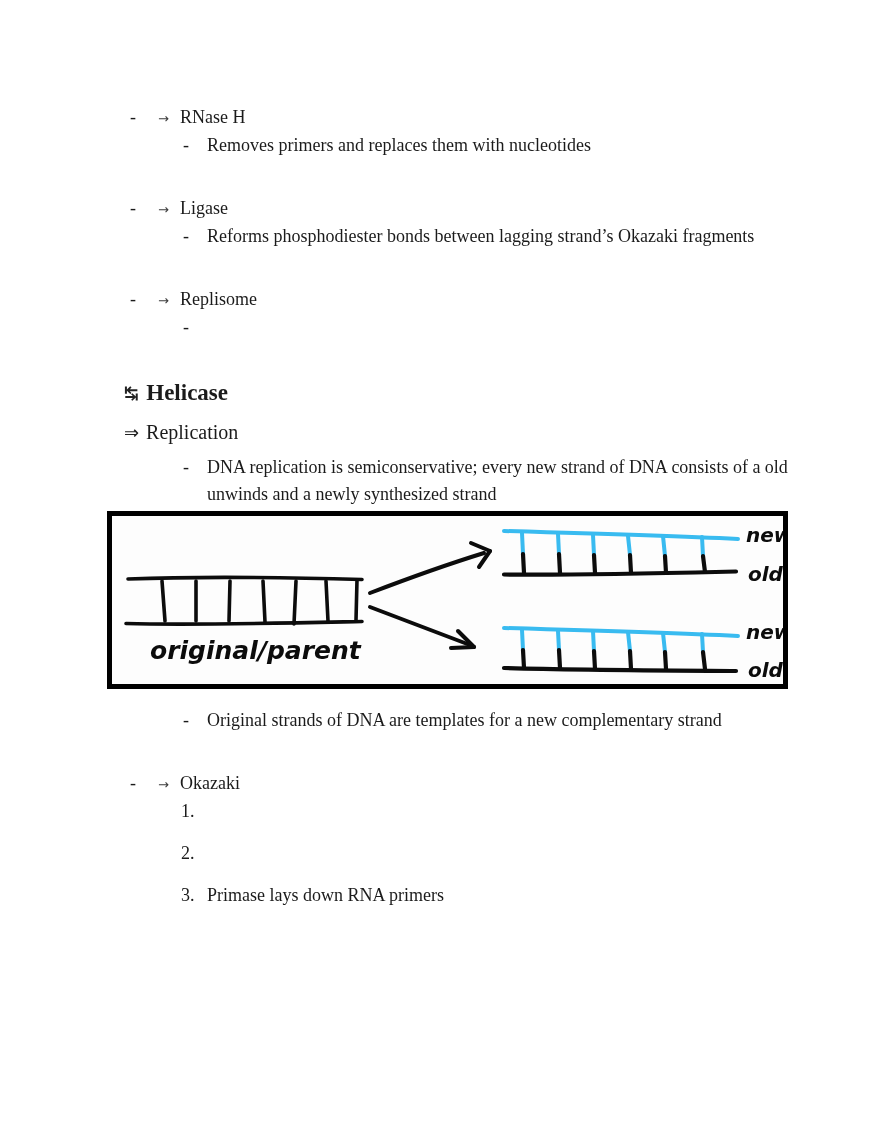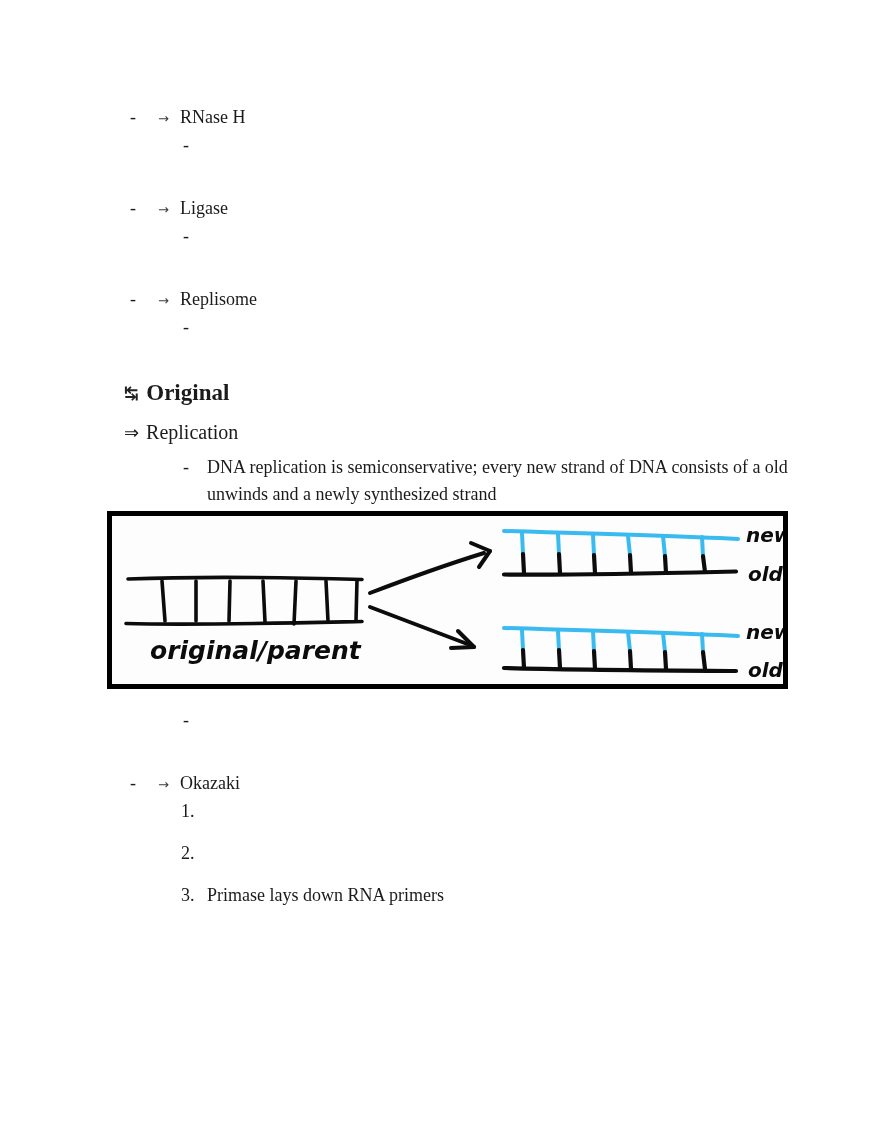--- a/index.html
+++ b/index.html
@@ -56,48 +56,50 @@
 <div class="page">
 
   <div>
     <div class="row">
       <span class="cell-dash">-</span>
       <span class="cell-arrow">→</span>
       <span>RNase H</span>
     </div>
     <div class="row l2">
       <span class="cell-dash">-</span>
+      <span class="txt">Removes primers and replaces them with nucleotides</span>
     </div>
   </div>
 
   <div class="mt36">
     <div class="row">
       <span class="cell-dash">-</span>
       <span class="cell-arrow">→</span>
       <span>Ligase</span>
     </div>
     <div class="row l2">
       <span class="cell-dash">-</span>
+      <span class="txt">Reforms phosphodiester bonds between lagging strand’s Okazaki fragments</span>
     </div>
   </div>
 
   <div class="mt36">
     <div class="row">
       <span class="cell-dash">-</span>
       <span class="cell-arrow">→</span>
       <span>Replisome</span>
     </div>
     <div class="row l2">
       <span class="cell-dash">-</span>
     </div>
   </div>
 
   <div class="heading">
     <span class="glyph">↹</span>
-    <span>Original</span>
+    <span>Helicase</span>
   </div>
 
   <div class="subheading">
     <span class="glyph">⇒</span>
     <span>Replication</span>
   </div>
 
   <div class="row l2 bullet-before">
     <span class="cell-dash">-</span>
     <span class="txt">DNA replication is semiconservative; every new strand of DNA consists of a old unwinds and a newly synthesized strand</span>
@@ -173,20 +175,21 @@
           <path d="M 591 136 L 593 153"></path>
         </g>
         <text class="hand" x="634" y="123" font-size="20">new</text>
         <text class="hand" x="636" y="161" font-size="20">old</text>
       </g>
     </svg>
   </div>
 
   <div class="row l2 bullet-after">
     <span class="cell-dash">-</span>
+    <span class="txt">Original strands of DNA are templates for a new complementary strand</span>
   </div>
 
   <div class="mt36">
     <div class="row">
       <span class="cell-dash">-</span>
       <span class="cell-arrow">→</span>
       <span>Okazaki</span>
     </div>
     <div class="row num-row">
       <span class="cell-num">1.</span>

